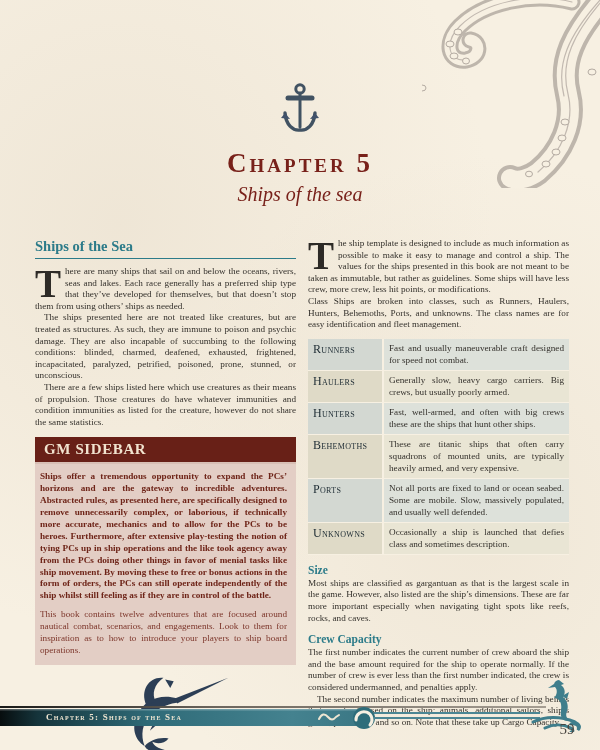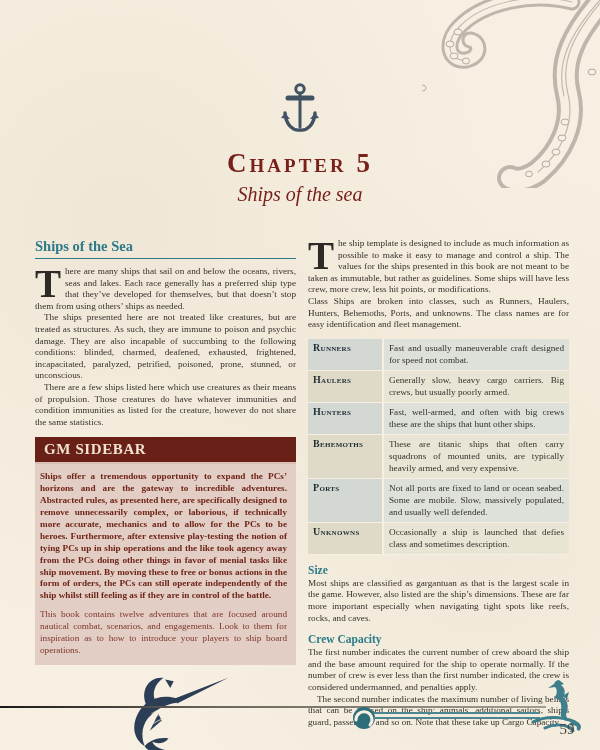--- a/index.html
+++ b/index.html
@@ -35,21 +35,21 @@
   .sidebar-body{background:#e3cec5;padding:7px 9px 8px 5px;border-top:2px solid #d8bfb5;}
   .sidebar-body p{margin:0;font-size:9.2px;line-height:11.9px;text-align:justify;}
   .sb-strong{font-weight:bold;color:#6e2418;}
   .sb-normal{color:#7c352a;margin-top:7px !important;}
 
   .marlin{display:block;margin:6px auto 0 auto;}
 
   
   table.classes{width:100%;border-collapse:collapse;margin:8px 0 2px 0;}
   table.classes td{vertical-align:top;padding:3px 5px 4px 5px;border-bottom:1.5px solid #f7f0e2;}
-  td.cls-name{width:64px;font-weight:bold;font-variant:small-caps;font-size:10px;
+  td.cls-name{width:64px;font-weight:normal;font-variant:small-caps;font-size:12px;
      letter-spacing:.3px;color:#1d2b33;border-right:2px solid #f7f0e2;}
   td.cls-desc{font-size:9.2px;line-height:12px;color:#34312c;text-align:justify;}
   tr.row-a td{background:#dde1da;}
   tr.row-b td{background:#e9e5d4;}
   tr.row-a td.cls-name{background:#d3d8d2;}
   tr.row-b td.cls-name{background:#dfdac7;}
 
   
   .foot-line{position:absolute;top:706px;left:0;width:546px;height:1.5px;
      background:linear-gradient(90deg,#191a18,#6c665e 40%,#a59d92);}
@@ -180,20 +180,26 @@
     <h3 class="sub">Size</h3>
     <p class="body">Most ships are classified as gargantuan as that is the largest scale in the game. However, also listed are the ship’s dimensions. These are far more important especially when navigating tight spots like reefs, rocks, and caves.</p>
 
     <h3 class="sub">Crew Capacity</h3>
     <p class="body">The first number indicates the current number of crew aboard the ship and the base amount required for the ship to operate normally. If the number of crew is ever less than the first number indicated, the crew is considered undermanned, and penalties apply.</p>
     <p class="body indent">The second number indicates the maximum number of living beings that can be housed on the ship: animals, additional sailors, ship’s guard, passengers and so on. Note that these take up Cargo Capacity.</p>
   </div>
 
   <div class="foot-line"></div>
 
+  <div class="foot-bar">
+    <span class="foot-text">Chapter 5: Ships of the Sea</span>
+    <svg class="foot-squiggle" width="22" height="10" viewBox="0 0 22 10">
+      <path d="M1,6 Q5,-2 10,4 Q14,9 18,4 L21,2" fill="none" stroke="#efe6d2" stroke-width="2" stroke-linecap="round"></path>
+    </svg>
+  </div>
 
   <svg class="foot-curl" width="24" height="24" viewBox="0 0 24 24">
     <circle cx="12" cy="12" r="11" fill="#2e6d7a"></circle>
     <path d="M4,14 a8,8 0 1 1 14,5" fill="none" stroke="#f7f0e2" stroke-width="3" stroke-linecap="round"></path>
   </svg>
 
   <div class="foot-rules">
     <div></div>
       <div></div>
   </div>

